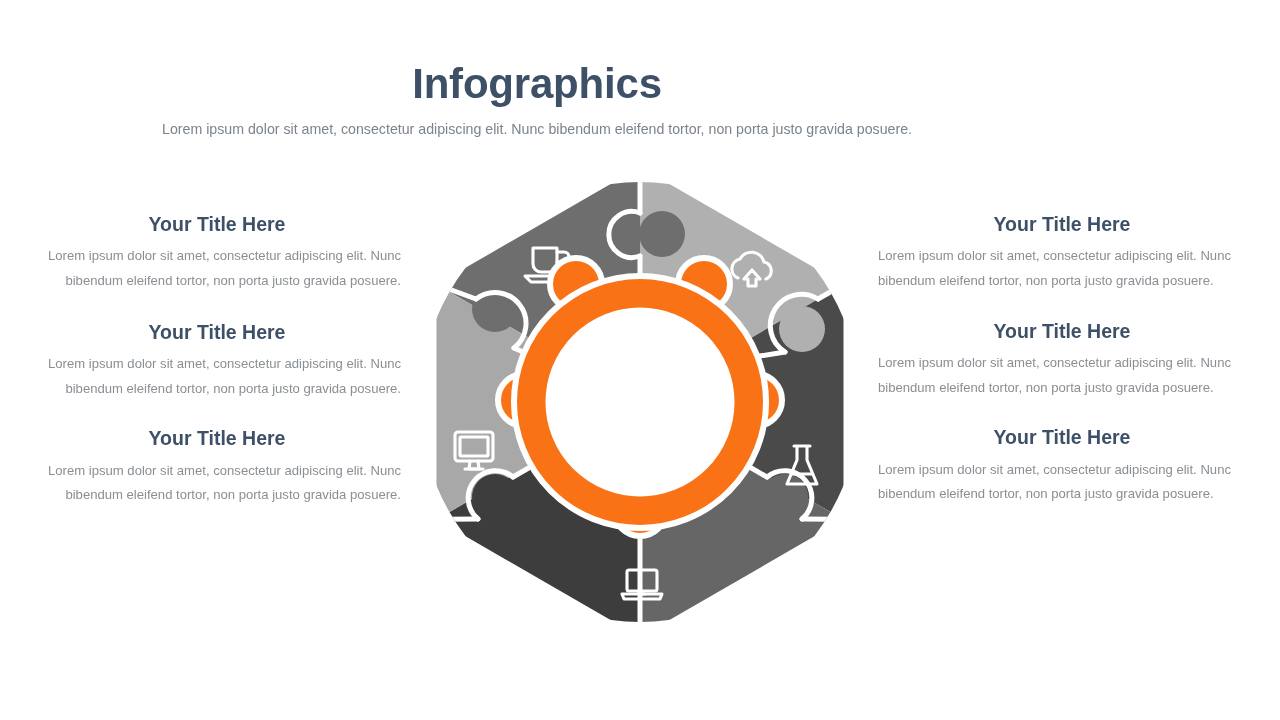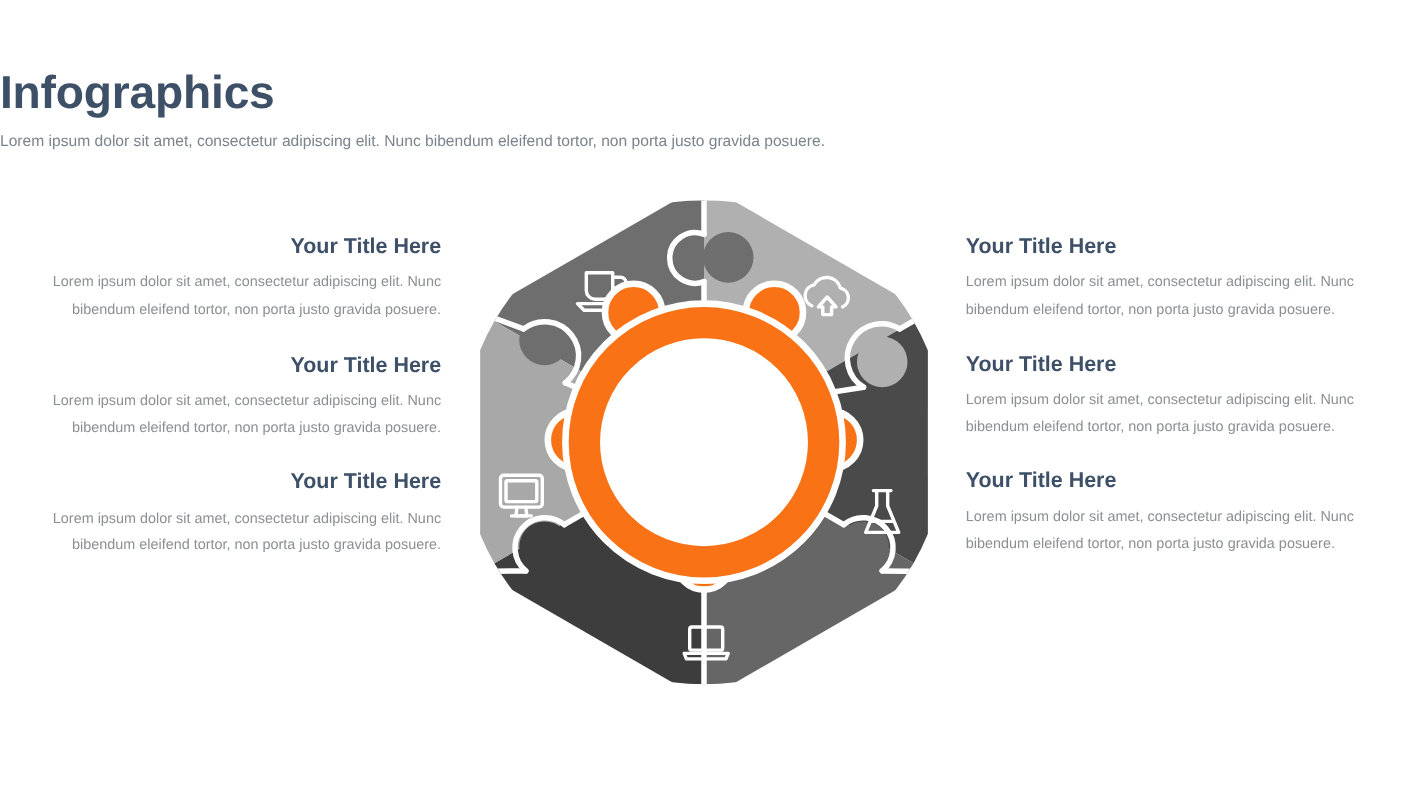--- a/index.html
+++ b/index.html
@@ -13,20 +13,22 @@
     overflow: hidden;
     font-family: "Liberation Sans", sans-serif;
     position: relative;
   }
 
   
   #header {
     position: absolute;
     top: 0; left: 0;
     width: 1042px;
+    text-align: center;
+    padding-left: 16px;
   }
   #page-title {
     margin: 0;
     padding-top: 62px;
     font-size: 42px;
     font-weight: bold;
     color: #3d5068;
     letter-spacing: -0.2px;
     line-height: 1.05;
   }
@@ -47,20 +49,21 @@
   #col-right { left: 878px; top: 213px; text-align: left;  }
 
   .block { margin-bottom: 26px; }
   #col-left  .block:nth-child(1) { margin-bottom: 27px; }
   .block-title {
     margin: 0 0 8px 0;
     font-size: 19.5px;
     font-weight: bold;
     color: #3d5068;
     line-height: 1.2;
+    text-align: center;
   }
   .block-body {
     margin: 0;
     font-size: 13.1px;
     color: #8a8f94;
     line-height: 1.88;
   }
 
   
   #puzzle-wheel {

